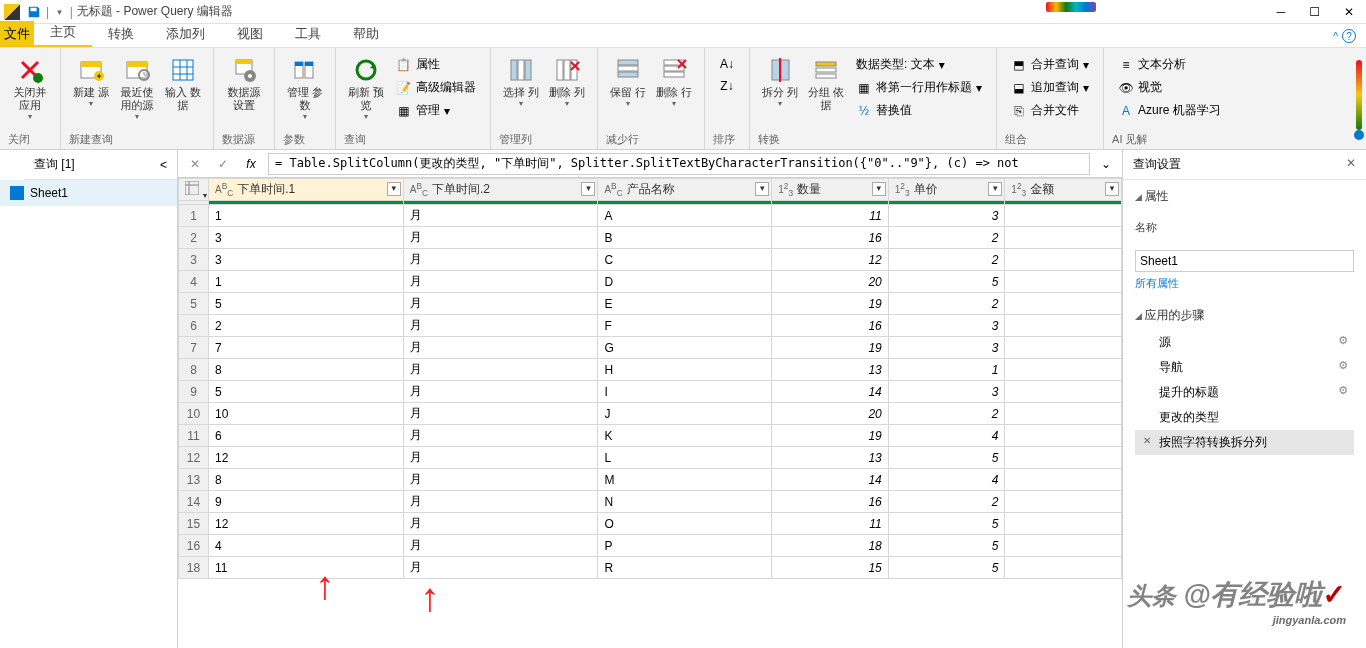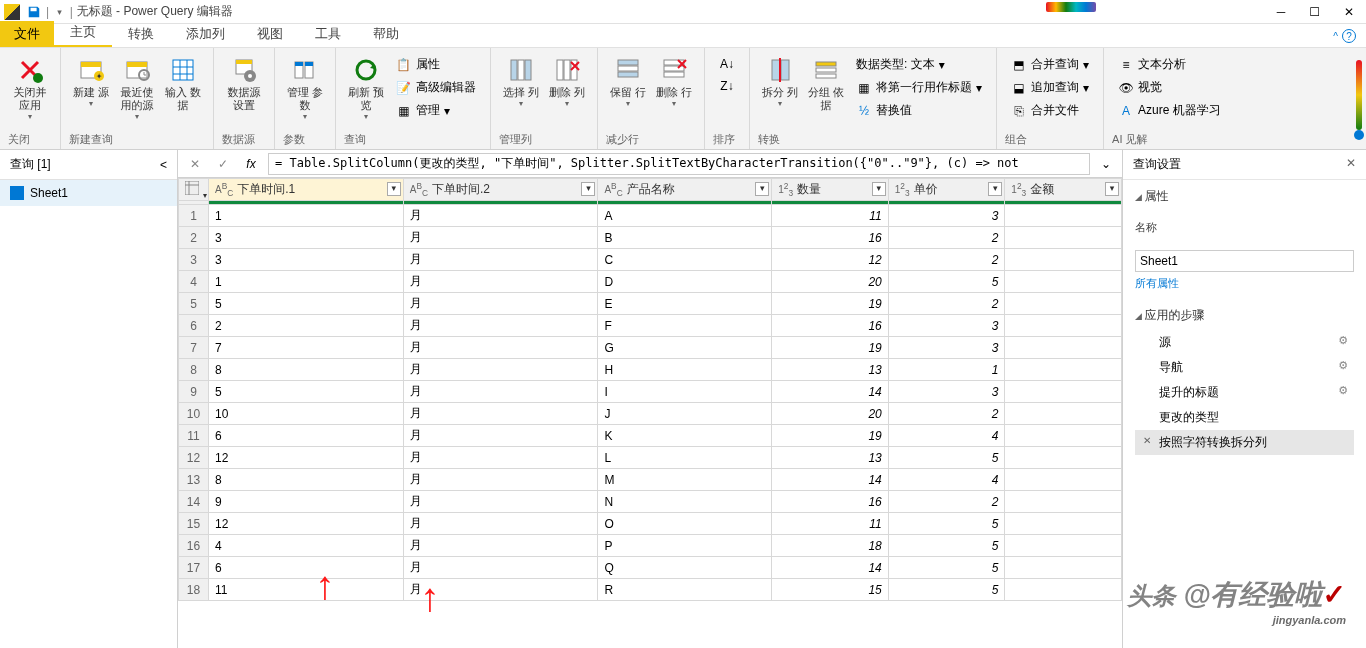--- a/index.html
+++ b/index.html
@@ -8,41 +8,41 @@
 .titlebar { height: 24px; background: #fff; display: flex; align-items: center; padding: 0 4px; border-bottom: 1px solid #e1e1e1; }
 .titlebar .app-icon { width: 16px; height: 16px; background: linear-gradient(135deg, #f2c811 50%, #333 50%); margin-right: 6px; }
 .titlebar .save-icon { width: 16px; height: 16px; color: #0078d4; display: flex; align-items: center; justify-content: center; }
 .titlebar .sep { margin: 0 4px; color: #888; }
 .titlebar .title { color: #444; }
 .titlebar .win-controls { margin-left: auto; display: flex; gap: 24px; padding-right: 8px; }
 .titlebar .win-controls span { cursor: pointer; }
 .rainbow-bar { position: absolute; top: 2px; right: 270px; width: 50px; height: 10px; background: linear-gradient(90deg,#e81123,#ffb900,#107c10,#00b7c3,#0078d4,#744da9); border-radius: 2px; }
 
 .ribbon-tabs { height: 24px; display: flex; align-items: flex-end; background: #fff; border-bottom: 1px solid #e1e1e1; }
-.ribbon-tabs .file-tab { background: #f2c811; color: #000; padding: 4px 14px; font-size: 13px; }
+.ribbon-tabs .file-tab { background: #f2c811; color: #000; padding: 4px 4px; font-size: 13px; }
 .ribbon-tabs .tab { padding: 4px 16px; font-size: 13px; color: #444; cursor: pointer; }
 .ribbon-tabs .tab.active { border-bottom: 2px solid #f2c811; font-weight: 500; }
 .ribbon-tabs .help-icon { margin-left: auto; padding: 4px 10px; color: #0078d4; display:flex; align-items:center; gap:4px; }
 
 .ribbon { height: 102px; background: #f3f3f3; border-bottom: 1px solid #d0d0d0; display: flex; }
 .ribbon-group { border-right: 1px solid #d8d8d8; padding: 4px 8px 2px; display: flex; flex-direction: column; }
 .ribbon-group .controls { flex: 1; display: flex; align-items: flex-start; gap: 2px; }
 .ribbon-group .label { text-align: left; font-size: 11px; color: #666; padding-top: 2px; }
 .big-btn { display: flex; flex-direction: column; align-items: center; width: 44px; padding: 2px; cursor: pointer; }
 .big-btn .ico { width: 32px; height: 32px; display: flex; align-items: center; justify-content: center; font-size: 24px; position: relative; }
 .big-btn .lbl { font-size: 11px; text-align: center; line-height: 13px; color: #333; }
 .big-btn .dd { font-size: 8px; color: #666; }
 .sm-list { display: flex; flex-direction: column; gap: 2px; padding: 2px; }
 .sm-item { display: flex; align-items: center; gap: 4px; padding: 2px 4px; cursor: pointer; white-space: nowrap; font-size: 12px; }
 .sm-item .ico { width: 16px; height: 16px; display: inline-flex; align-items: center; justify-content: center; }
 
 .workspace { display: flex; height: calc(648px - 24px - 24px - 102px); }
 
 .queries-panel { width: 178px; border-right: 1px solid #d0d0d0; background: #fff; }
-.queries-header { padding: 6px 10px; border-bottom: 1px solid #e1e1e1; display: flex; align-items: center; }
+.queries-header { padding: 6px 10px; border-bottom: 1px solid #e1e1e1; display: flex; align-items: center; margin-left: 24px; }
 .queries-header .collapse { margin-left: auto; cursor: pointer; }
 .query-item { padding: 6px 10px; display: flex; align-items: center; gap: 6px; cursor: pointer; background: #e6f2fa; }
 .query-item .tbl-ico { width: 14px; height: 14px; background: #0078d4; }
 
 .main-area { flex: 1; display: flex; flex-direction: column; }
 .formula-bar { height: 28px; display: flex; align-items: center; border-bottom: 1px solid #d0d0d0; padding: 0 6px; gap: 6px; }
 .formula-bar .fb-btn { width: 22px; height: 22px; display: flex; align-items: center; justify-content: center; cursor: pointer; }
 .formula-bar .fx { font-style: italic; color: #000000; }
 .formula-bar input { flex: 1; height: 22px; border: 1px solid #ccc; padding: 0 6px; font-family: Consolas, monospace; font-size: 12px; }
 .formula-bar .expand { width: 20px; text-align: center; cursor: pointer; }
@@ -595,29 +595,20 @@
             <tr>
               <td class="row-hdr">16</td>
               <td class="">4</td>
               <td class="">月</td>
               <td class="">P</td>
               <td class="num-cell">18</td>
               <td class="num-cell">5</td>
               <td class="num-cell"></td>
             </tr>
             <tr>
-              <td class="row-hdr">17</td>
-              <td class="">6</td>
-              <td class="">月</td>
-              <td class="">Q</td>
-              <td class="num-cell">14</td>
-              <td class="num-cell">5</td>
-              <td class="num-cell"></td>
-            </tr>
-            <tr>
               <td class="row-hdr">18</td>
               <td class="">11</td>
               <td class="">月</td>
               <td class="">R</td>
               <td class="num-cell">15</td>
               <td class="num-cell">5</td>
               <td class="num-cell"></td>
             </tr>
           </tbody>
       </table>

